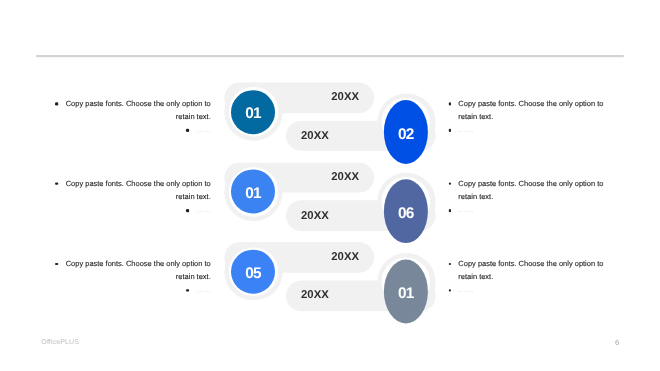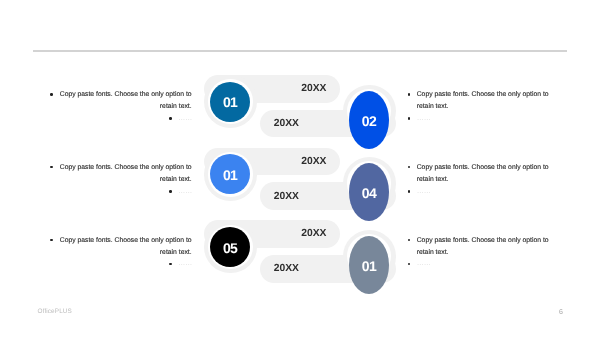--- a/index.html
+++ b/index.html
@@ -75,21 +75,21 @@
         <div class="bullet" style="left:407.7px;top:42.4px"></div>
       </div>
       <div class="row" style="top: 147.7px;">
         <div class="pill pill-top"></div>
         <div class="pill pill-bot"></div>
         <div class="halo halo-l"></div>
         <div class="halo halo-r"></div>
         <div class="ring ring-l"></div>
         <div class="ring ring-r"></div>
         <div class="circ circ-l" style="background:#3B83F0">01</div>
-        <div class="circ circ-r" style="background:#5167A1">04</div>
+        <div class="circ circ-r" style="background:#5167A1">06</div>
         <div class="yr yr-top" style="top:9.0px">20XX</div>
         <div class="yr yr-bot" style="top:44.0px">20XX</div>
         <div class="side side-l" style="top:14.4px">
           <div>Copy paste fonts. Choose the only option to retain text.</div>
         </div>
         <div class="side side-r" style="top:14.4px">
           <div>Copy paste fonts. Choose the only option to retain text.</div>
         </div>
         <div class="sub sub-l">……</div>
         <div class="sub sub-r">……</div>
@@ -98,21 +98,21 @@
         <div class="bullet" style="left:407.7px;top:18.3px"></div>
         <div class="bullet" style="left:407.7px;top:42.4px"></div>
       </div>
       <div class="row" style="top: 220.4px;">
         <div class="pill pill-top"></div>
         <div class="pill pill-bot"></div>
         <div class="halo halo-l"></div>
         <div class="halo halo-r"></div>
         <div class="ring ring-l"></div>
         <div class="ring ring-r"></div>
-        <div class="circ circ-l" style="background:#000000">05</div>
+        <div class="circ circ-l" style="background:#3b82f6">05</div>
         <div class="circ circ-r" style="background:#78879A">01</div>
         <div class="yr yr-top" style="top:9.0px">20XX</div>
         <div class="yr yr-bot" style="top:44.0px">20XX</div>
         <div class="side side-l" style="top:14.4px">
           <div>Copy paste fonts. Choose the only option to retain text.</div>
         </div>
         <div class="side side-r" style="top:14.4px">
           <div>Copy paste fonts. Choose the only option to retain text.</div>
         </div>
         <div class="sub sub-l">……</div>

